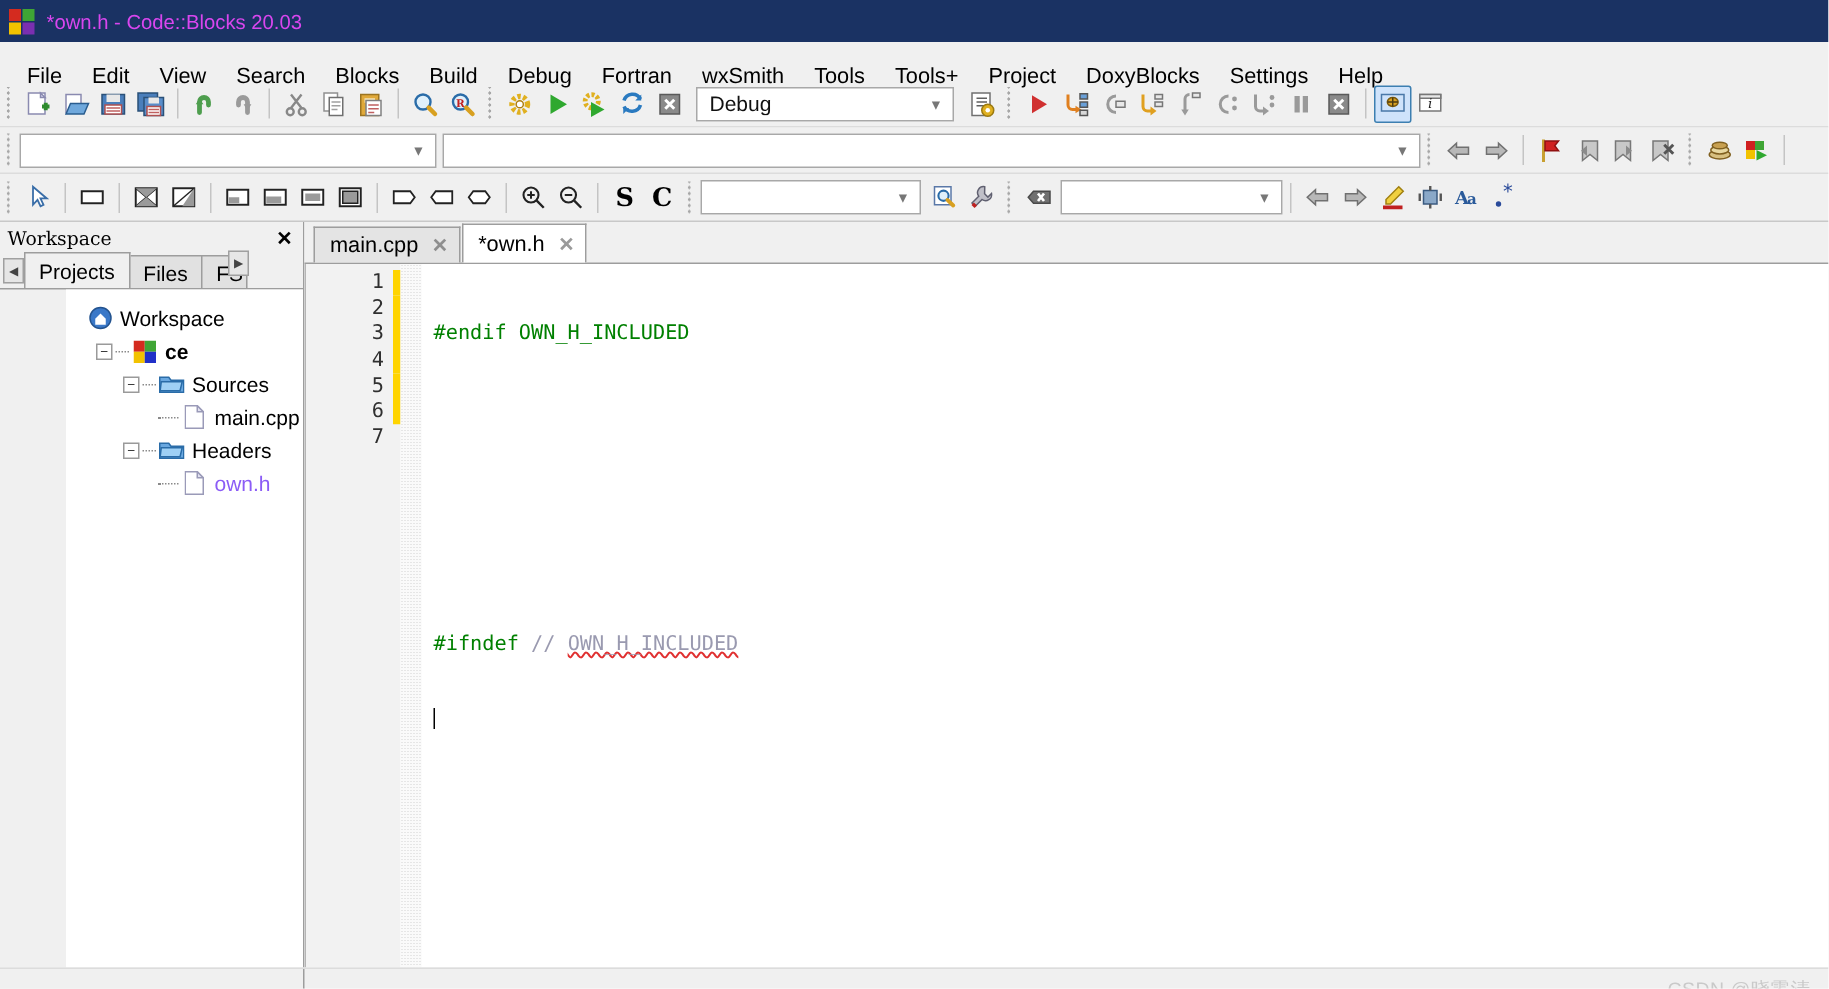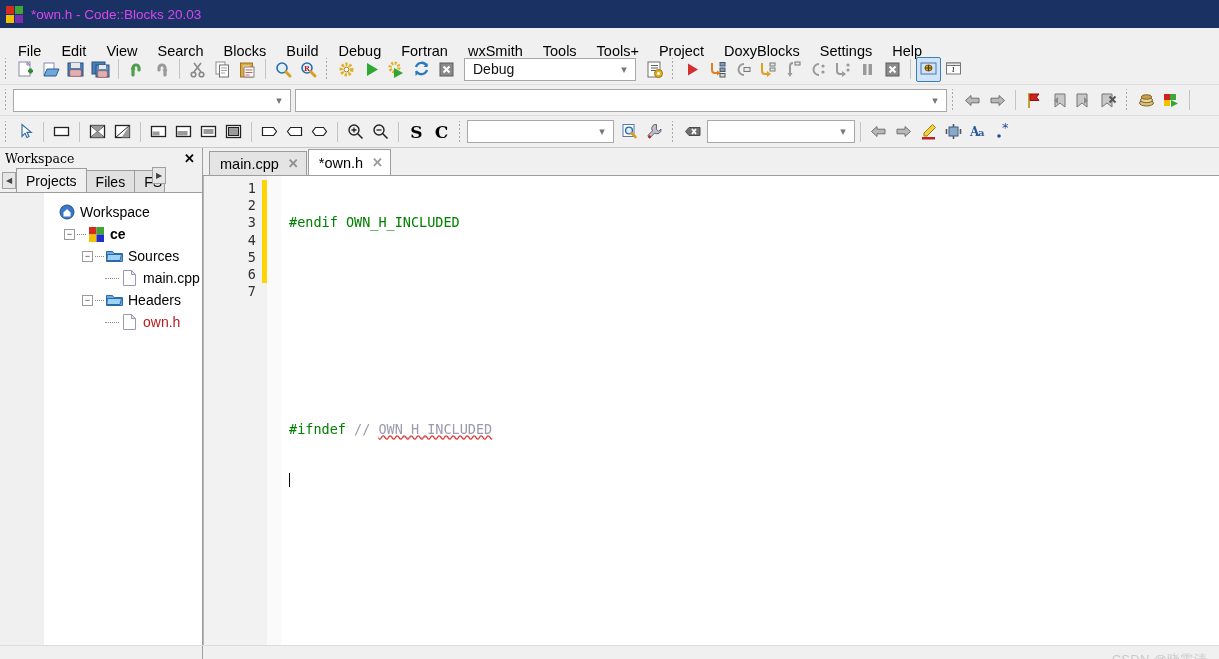--- a/index.html
+++ b/index.html
@@ -83,21 +83,21 @@
   .tnode { display: flex; align-items: center; height: 22px; white-space: nowrap; }
   .tog { width: 11px; height: 11px; border: 1px solid #9a9a9a; background: #fff;
     color: #333; font-size: 9px; line-height: 9px; text-align: center;
     display: inline-flex; align-items: center; justify-content: center;
     margin-right: 2px; flex: 0 0 auto; }
   .dots { width: 9px; border-top: 1px dotted #8a8a8a; height: 1px; margin-right: 2px; flex:0 0 auto;}
   .ticon { width: 17px; height: 16px; margin-right: 5px; flex: 0 0 auto;
     display:flex; align-items:center; justify-content:center; }
   .tlabel { line-height: 1; }
   .bold { font-weight: bold; }
-  .greyed { color: #b91c1c; }
+  .greyed { color: #8b5cf6; }
 
   
   #editor-area { flex: 1 1 auto; display: flex; flex-direction: column; background: #f0f0f0; }
   #ed-tabs { height: 28px; display: flex; align-items: flex-end; padding-left: 6px;
     border-bottom: 1px solid #9d9d9d; background: #f0f0f0; }
   .etab { display: flex; align-items: center; height: 24px; padding: 0 7px 0 10px;
     font-size: 14.5px; border: 1px solid #9d9d9d; border-bottom: none;
     background: #e4e4e4; margin-right: 1px; color: #000; }
   .etab.active { background: #fff; height: 26px; }
   .etab .x { margin-left: 9px; color: #8e8e8e; font-weight: bold; font-size: 13px; }

